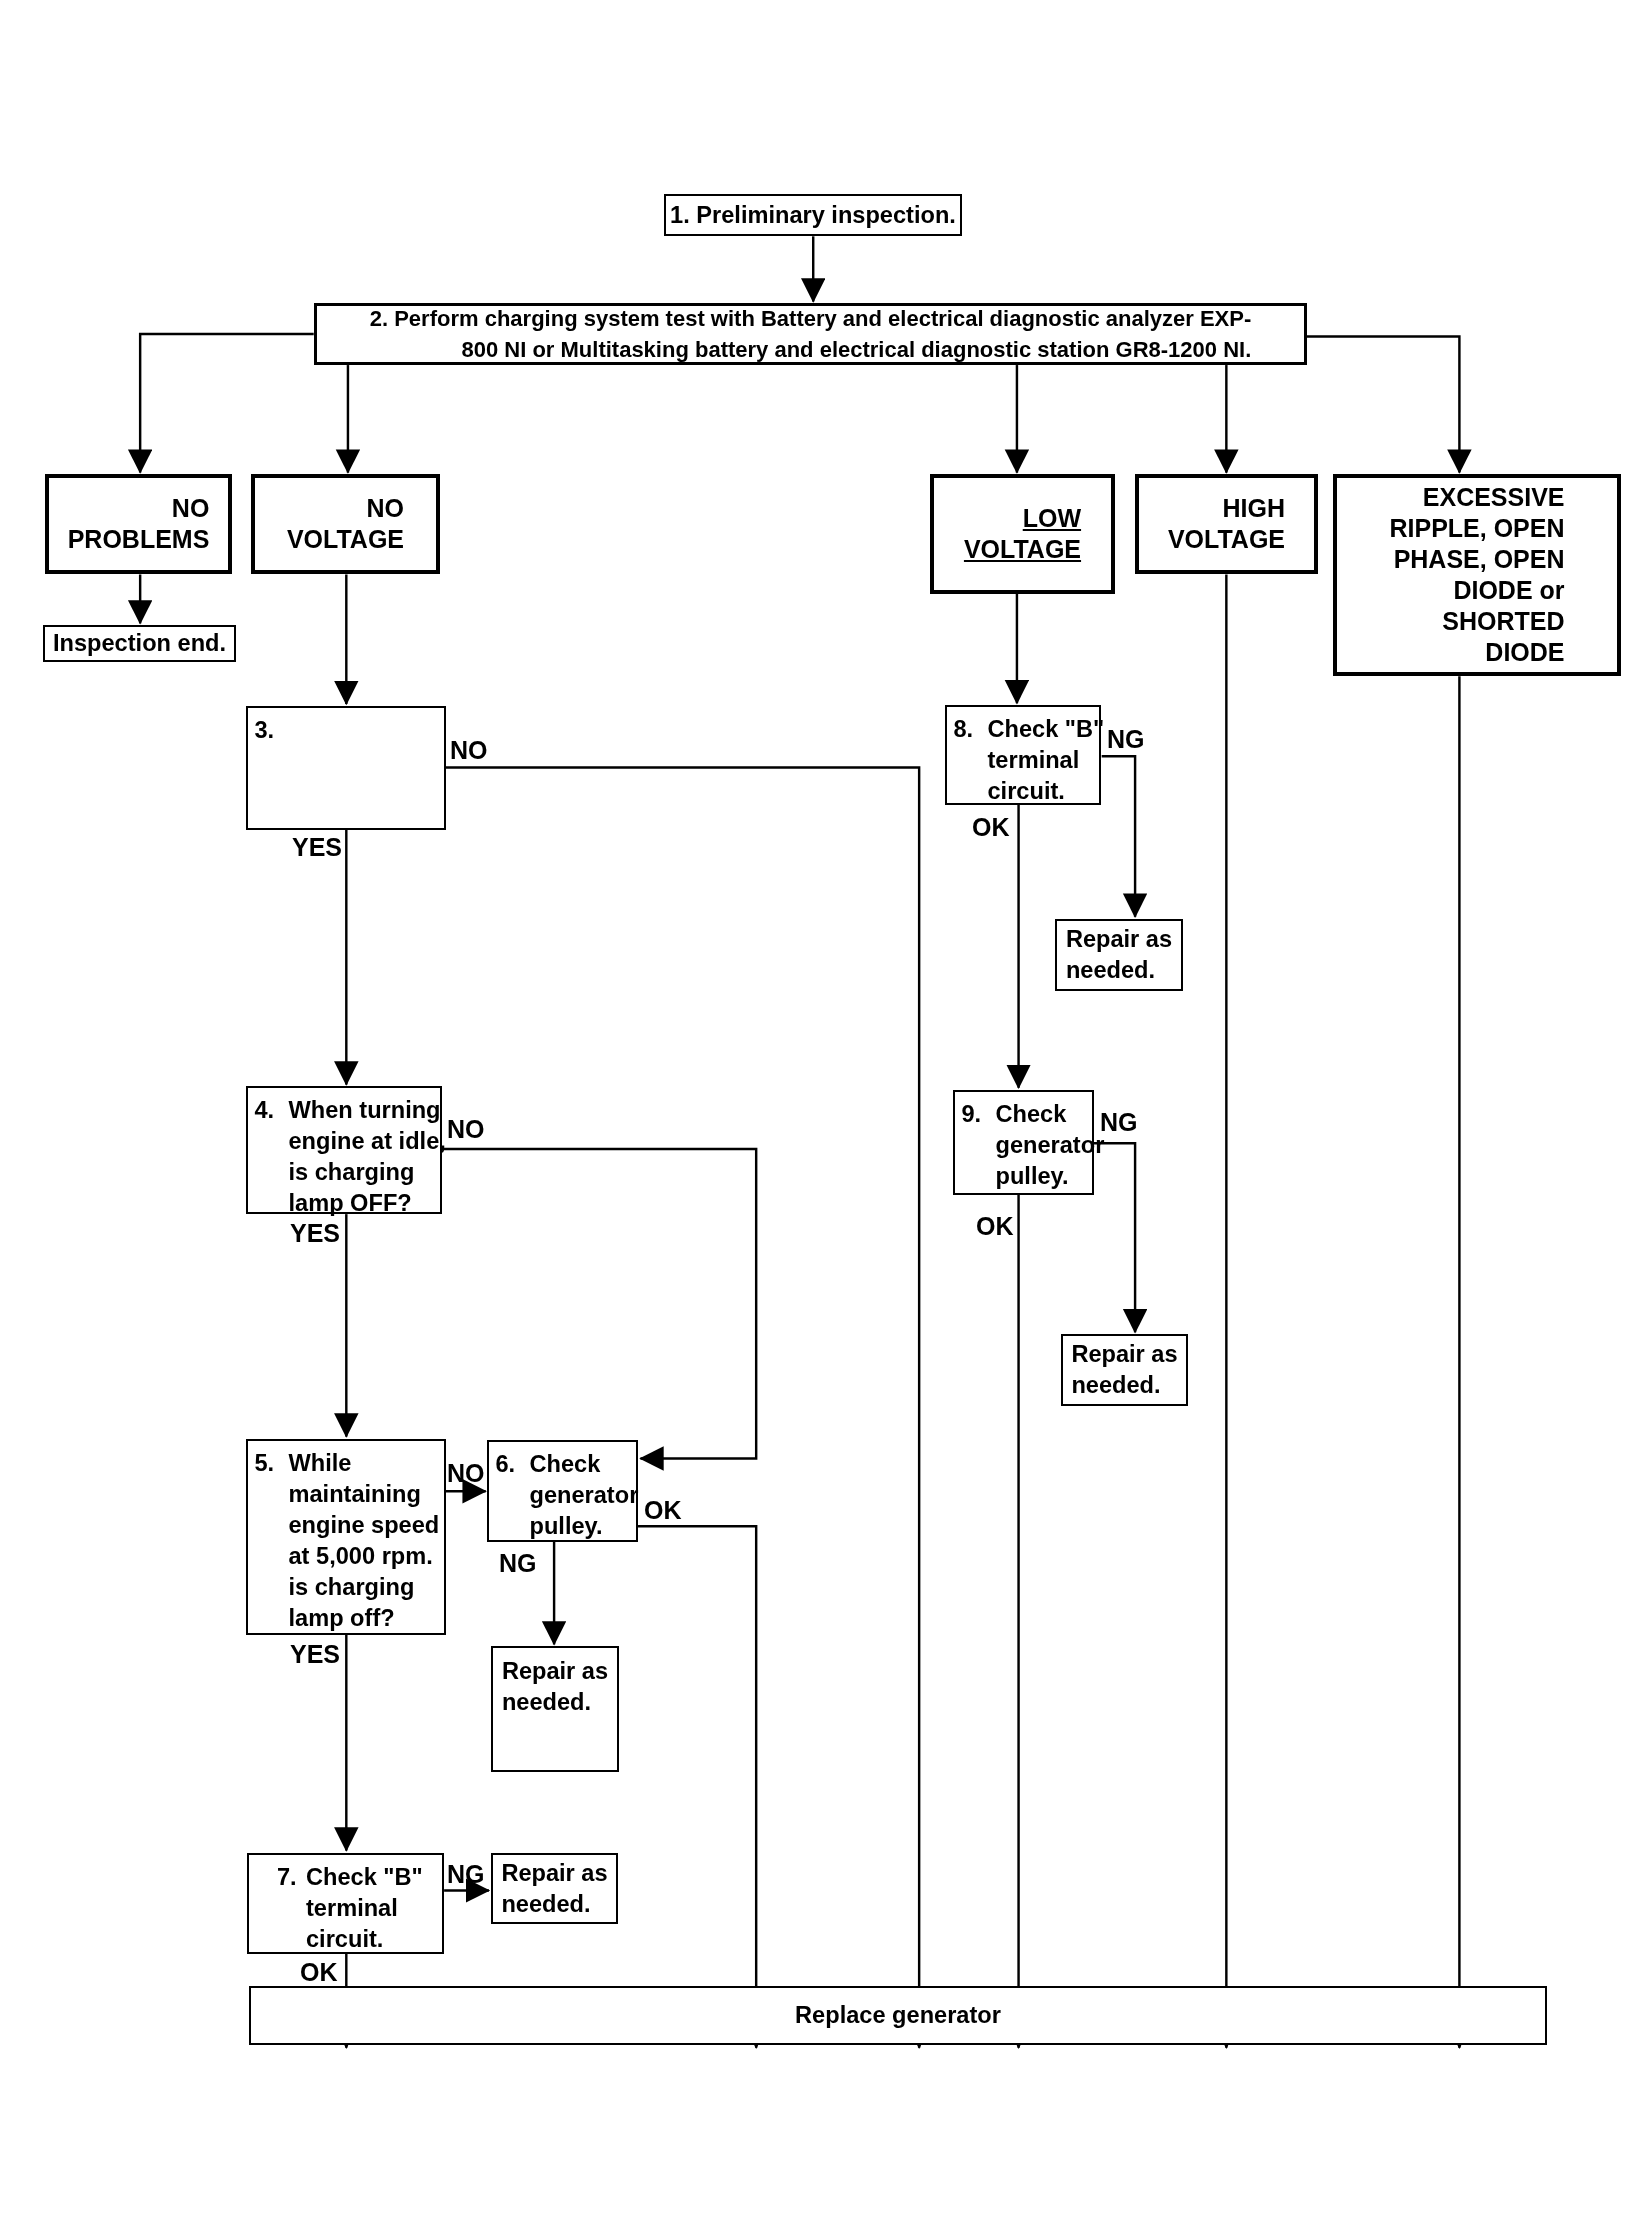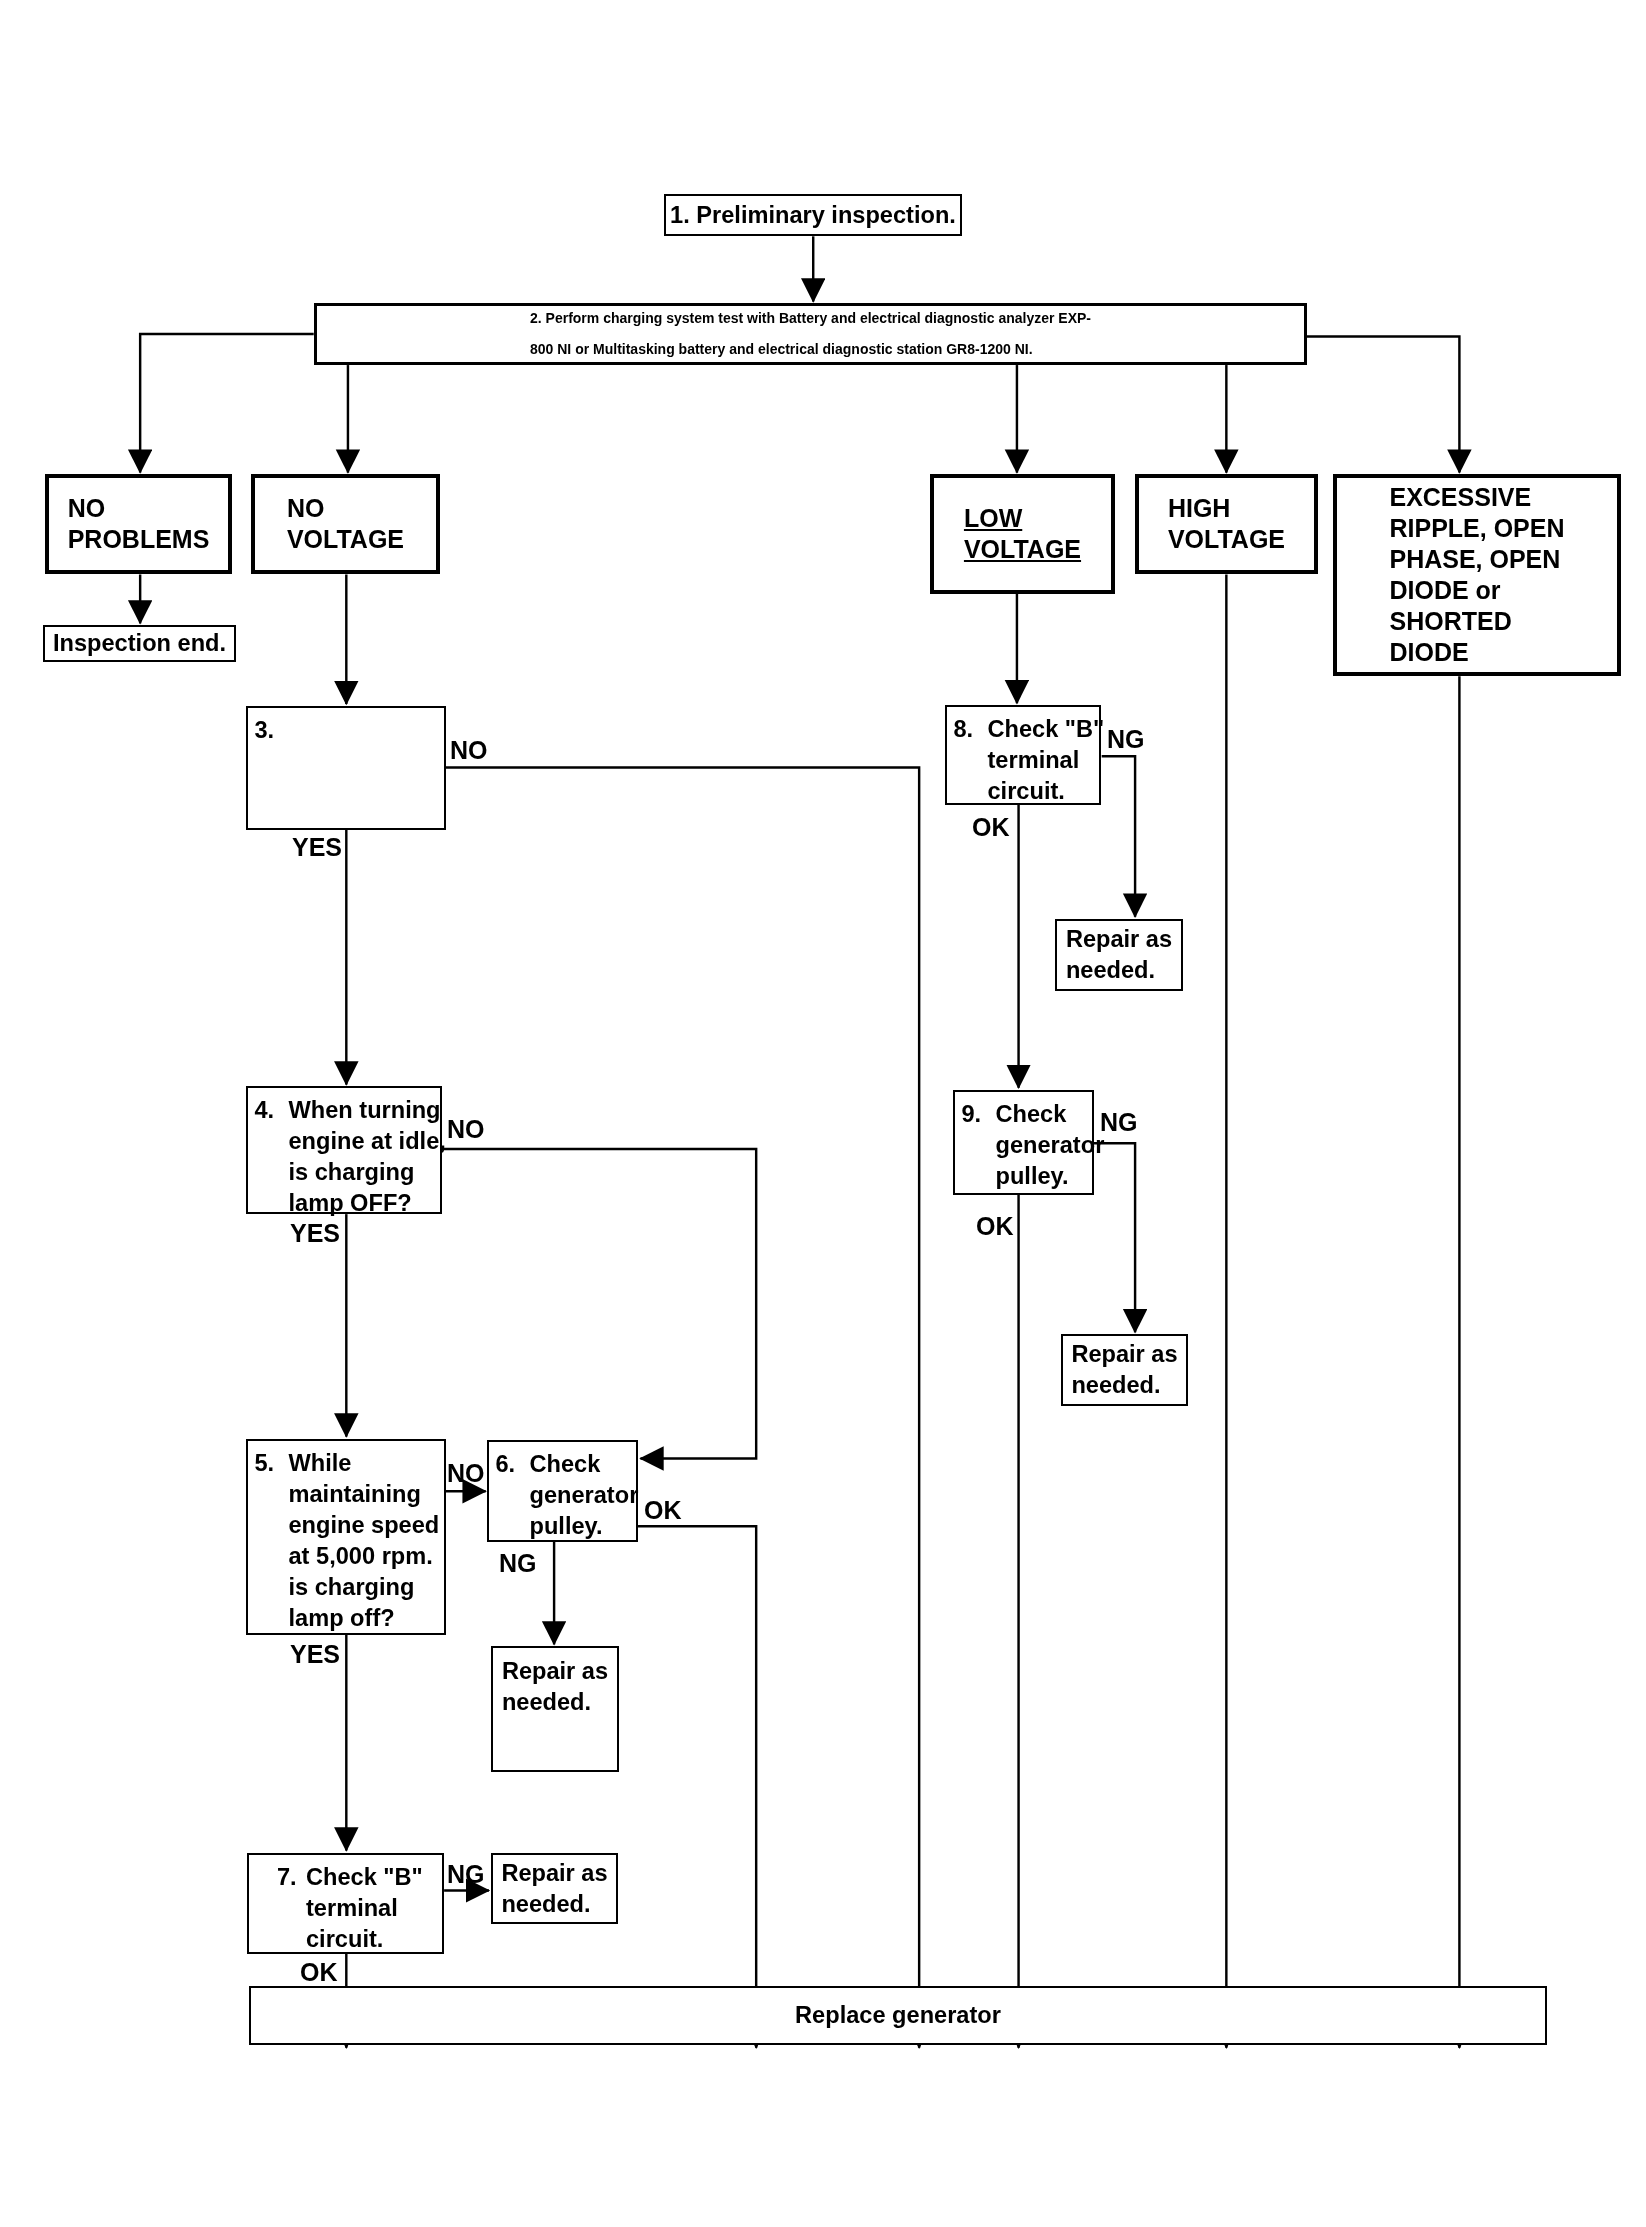--- a/index.html
+++ b/index.html
@@ -11,21 +11,21 @@
   .node {
     position:absolute; box-sizing:border-box; background:#fff;
     border:2.4px solid #000; display:flex;
     font:700 23.6px/31px "Liberation Sans","DejaVu Sans",sans-serif; color:#000;
   }
   .center { align-items:center; justify-content:center; }
   .cond  { border-width:4.9px; font-size:25px; }
   .proc  { padding:6.5px 3.3px 4.9px 6.5px; align-items:flex-start; }
   .num   { width:34px; flex:none; white-space:pre; }
   .txt   { white-space:pre; text-align:left; }
-  .tc    { text-align:left; }
+  .tc    { text-align:right; }
   .topleft { align-items:flex-start; justify-content:center; padding-top:8.2px; }
   .lbl {
     position:absolute; font:700 25px/28px "Liberation Sans","DejaVu Sans",sans-serif;
     color:#000; white-space:pre;
   }
 </style>
 </head>
 <body>
 
 <div id="stage">
@@ -62,21 +62,21 @@
       <polyline points="1250,1466 1250,2513" marker-end="url(#ah)"></polyline>
       <polyline points="1505,705 1505,2513" marker-end="url(#ah)"></polyline>
       <polyline points="1791,830 1791,2513" marker-end="url(#ah)"></polyline>
     </g>
   </svg>
 
   <div class="node center" style="left:664px; top:194px; width:298px; height:42px;">
     <span class="txt tc">1. Preliminary inspection.</span>
   </div>
 
-  <div class="node center" style="left:314px; top:303px; width:993px; height:62px; border-width:3.3px; font-size:14px;">
+  <div class="node center" style="left:314px; top:303px; width:993px; height:62px; border-width:3.3px; font-size:22px;">
     <span class="txt tc">2. Perform charging system test with Battery and electrical diagnostic analyzer EXP-
 800 NI or Multitasking battery and electrical diagnostic station GR8-1200 NI.</span>
   </div>
 
   <div class="node center cond" style="left:45px; top:474px; width:187px; height:100px;">
     <span class="txt tc">NO
 PROBLEMS</span>
   </div>
   <div class="node center cond" style="left:251px; top:474px; width:189px; height:100px;">
     <span class="txt tc">NO

